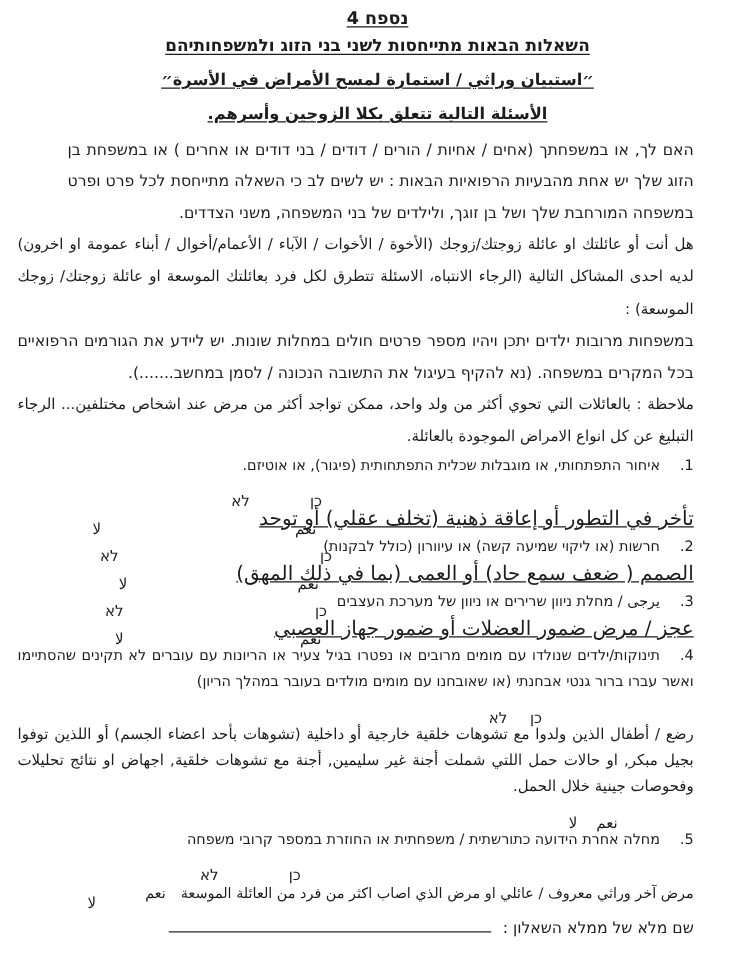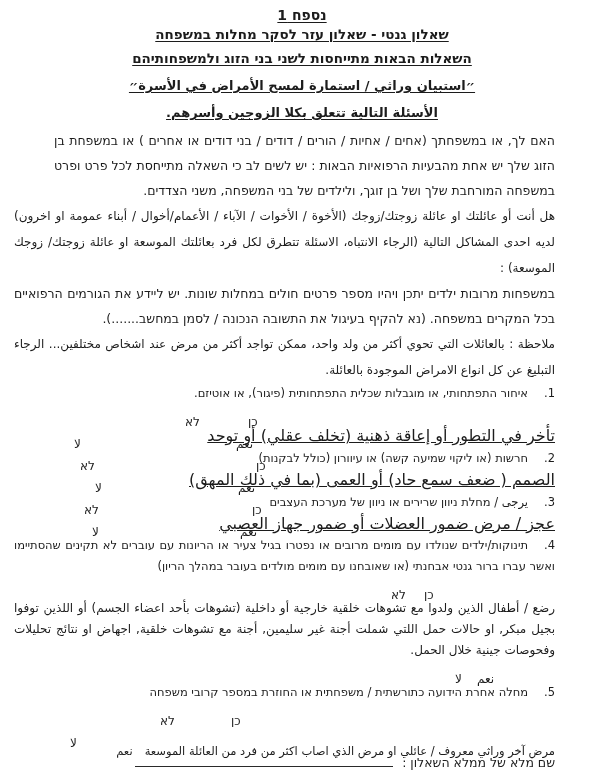--- a/index.html
+++ b/index.html
@@ -49,21 +49,21 @@
   .qnum{display:inline-block;margin-left:16px;}
   .ans{
     position:absolute;top:8px;
     font-size:12px;
     cursor:default;
   }
   .qpara-he{font-size:11.5px;line-height:21px;}
   .qpara-ar{font-size:12px;line-height:21px;}
   .q5-ar-line{position:relative;height:22px;line-height:22px;}
   .q5-ar-text{
-    position:absolute;right:49px;top:16px;
+    position:absolute;right:49px;top:0;
     direction:rtl;white-space:nowrap;
     font-size:11.5px;
   }
   .q5-yes-gap{display:inline-block;width:12px;}
   .footer{padding:4px 49px 0 14px;direction:rtl;}
   .footer-row{height:24px;line-height:24px;white-space:nowrap;}
   .footer-label-he{font-size:12.5px;}
   .fill-line{
     display:inline-block;
     border-bottom:1px solid #2a2a2a;
@@ -73,22 +73,21 @@
   }
   .fill-he{width:258px;}
   .mt2{margin-top:2px;margin-left:40px;}
 </style>
 </head>
 <body>
 
 <div class="page">
 
   <div class="hdr center">
-    <div class="rtl bold u hdr-appendix">נספח 1</div>
-    <div class="rtl bold u hdr-title-he">שאלון גנטי -  שאלון עזר לסקר מחלות במשפחה</div>
+    <div class="rtl bold u hdr-appendix">נספח 4</div>
     <div class="rtl bold u hdr-sub-he">השאלות הבאות מתייחסות לשני בני הזוג ולמשפחותיהם</div>
     <div class="rtl bold u hdr-title-ar">״استبيان وراثي / استمارة لمسح الأمراض في الأسرة״</div>
     <div class="rtl bold u hdr-sub-ar">الأسئلة التالية تتعلق بكلا الزوجين وأسرهم.</div>
   </div>
 
   <p class="para rtl intro-he mt2">האם לך, או במשפחתך (אחים / אחיות / הורים / דודים / בני דודים או אחרים ) או במשפחת בן הזוג שלך יש אחת מהבעיות הרפואיות הבאות : יש לשים לב כי השאלה מתייחסת לכל פרט ופרט במשפחה המורחבת שלך ושל בן זוגך, ולילדים של בני המשפחה, משני הצדדים.</p>
   <p class="para rtl intro-ar">هل أنت أو عائلتك او عائلة زوجتك/زوجك (الأخوة / الأخوات / الآباء / الأعمام/أخوال / أبناء عمومة او اخرون) لديه احدى المشاكل التالية (الرجاء الانتباه، الاسئلة تتطرق لكل فرد بعائلتك الموسعة او عائلة زوجتك/ زوجك الموسعة) :</p>
 
   <p class="para rtl intro-he">במשפחות מרובות ילדים יתכן ויהיו מספר פרטים חולים במחלות שונות. יש ליידע את הגורמים הרפואיים בכל המקרים במשפחה. (נא להקיף בעיגול את התשובה הנכונה / לסמן במחשב.......).</p>
   <p class="para rtl intro-ar">ملاحظة : بالعائلات التي تحوي أكثر من ولد واحد، ممكن تواجد أكثر من مرض عند اشخاص مختلفين... الرجاء التبليغ عن كل انواع الامراض الموجودة بالعائلة.</p>

